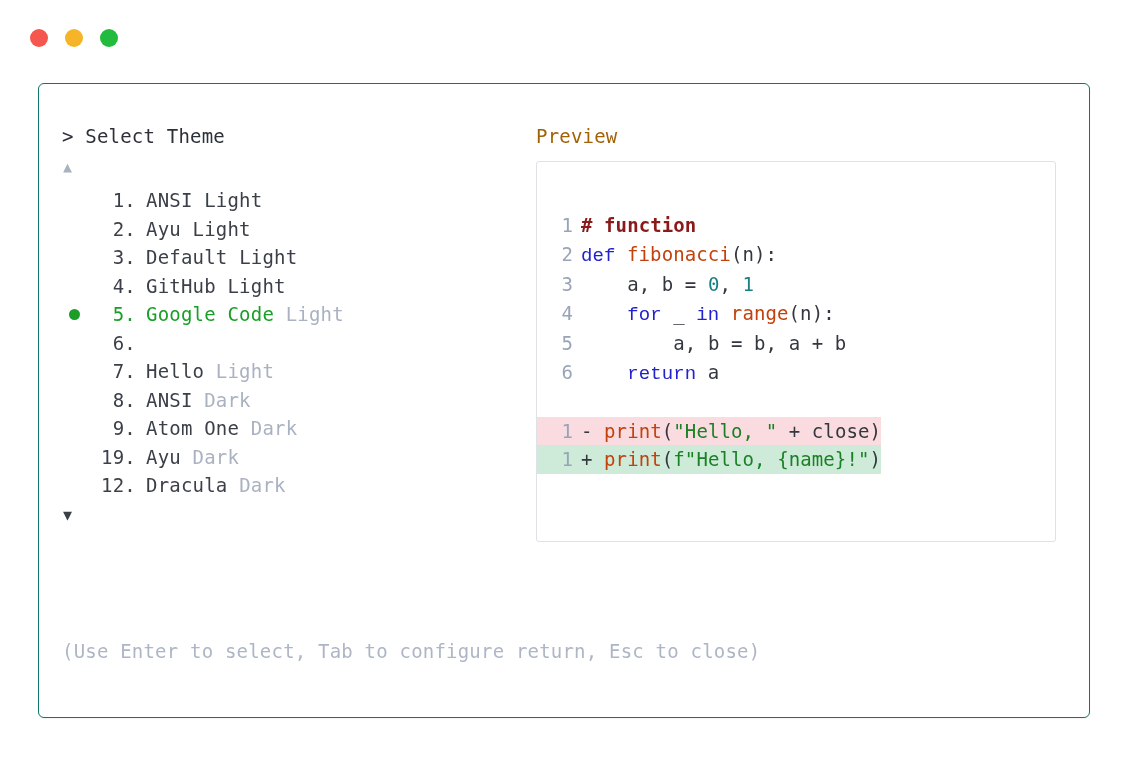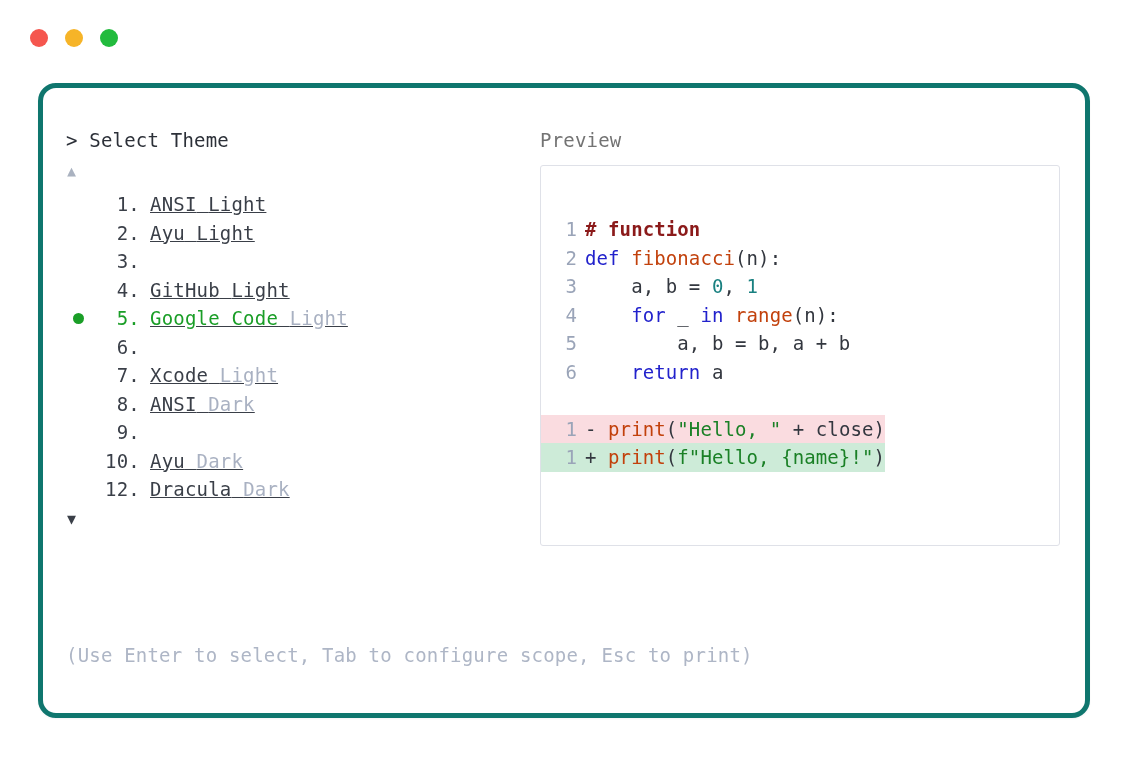--- a/index.html
+++ b/index.html
@@ -36,22 +36,22 @@
 
   
   .card {
     position: absolute;
     left: 38px;
     top: 83px;
     width: 1052px;
     height: 635px;
     box-sizing: border-box;
     background: #ffffff;
-    border: 5px solid #0f766e;
-    border-radius: 18px;
+    border: 1px solid #0f766e;
+    border-radius: 6px;
     box-shadow: 0 1px 2px rgba(16,24,40,0.05);
   }
 
   
   .cols {
     position: absolute;
     left: 0; top: 0; right: 0; bottom: 0;
   }
   .col-left {
     position: absolute;
@@ -71,21 +71,21 @@
     font-size: 19px;
     line-height: 26px;
     color: #2c3038;
     letter-spacing: 0.2px;
     white-space: pre;
   }
   .prompt-caret { color: #2c3038; }
   .preview-label {
     font-size: 19px;
     line-height: 26px;
-    color: #737373;
+    color: #a16207;
     letter-spacing: 0.2px;
   }
 
   
   .scroll-arrow {
     font-size: 15px;
     line-height: 22px;
     height: 24px;
     letter-spacing: 0.2px;
     padding-left: 1px;
@@ -123,21 +123,20 @@
   }
   .num-cell {
     width: 42px;
     flex: 0 0 42px;
     text-align: right;
     color: #3a3f48;
   }
   .name-cell {
     padding-left: 10px;
     color: #3a3f48;
-    text-decoration: underline;
   }
   .theme-row.selected .num-cell,
   .theme-row.selected .name-cell .base { color: #1a9e27; }
   .variant-muted { color: #a9b1c2; }
   .variant-dark  { color: #3a3f48; }
 
   
   .hint {
     position: absolute;
     left: 23px;
@@ -190,21 +189,21 @@
   .diff-row {
     width: fit-content;
   }
   .diff-del { background: #fadce0; }
   .diff-add { background: #cdebd8; }
   .diff-row .code-text { padding-left: 8px; }
   .diff-marker { color: #33373f; }
 
   
   .tok-comment  { color: #8b1a1a; font-weight: bold; }
-  .tok-keyword  { color: #2222cc; }
+  .tok-keyword  { color: #2222cc; font-family: Liberation Mono, monospace; }
   .tok-func     { color: #c2410c; }
   .tok-number   { color: #198080; }
   .tok-string   { color: #1a8026; }
   .tok-plain    { color: #33373f; }
 </style>
 </head>
 <body>
 
 <div class="titlebar">
   <span class="dot dot-close"></span>
@@ -216,28 +215,28 @@
   <div class="cols">
 
     <div class="col-left">
       <div class="prompt-line"><span class="prompt-caret">&gt;</span><span> </span><span>Select Theme</span></div>
 
       <div class="scroll-arrow up">▲</div>
 
       <div class="theme-list">
           <div class="theme-row"><span class="bullet-cell"></span><span class="num-cell">1.</span><span class="name-cell"><span class="base">ANSI</span><span> </span><span class="variant-dark">Light</span></span></div>
           <div class="theme-row"><span class="bullet-cell"></span><span class="num-cell">2.</span><span class="name-cell"><span class="base">Ayu</span><span> </span><span class="variant-dark">Light</span></span></div>
-          <div class="theme-row"><span class="bullet-cell"></span><span class="num-cell">3.</span></div>
+          <div class="theme-row"><span class="bullet-cell"></span><span class="num-cell">3.</span><span class="name-cell"><span class="base">Default</span><span> </span><span class="variant-dark">Light</span></span></div>
           <div class="theme-row"><span class="bullet-cell"></span><span class="num-cell">4.</span><span class="name-cell"><span class="base">GitHub</span><span> </span><span class="variant-dark">Light</span></span></div>
           <div class="theme-row selected"><span class="bullet-cell"><span class="bullet"></span></span><span class="num-cell">5.</span><span class="name-cell"><span class="base">Google Code</span><span> </span><span class="variant-muted">Light</span></span></div>
           <div class="theme-row"><span class="bullet-cell"></span><span class="num-cell">6.</span></div>
-          <div class="theme-row"><span class="bullet-cell"></span><span class="num-cell">7.</span><span class="name-cell"><span class="base">Xcode</span><span> </span><span class="variant-muted">Light</span></span></div>
+          <div class="theme-row"><span class="bullet-cell"></span><span class="num-cell">7.</span><span class="name-cell"><span class="base">Hello</span><span> </span><span class="variant-muted">Light</span></span></div>
           <div class="theme-row"><span class="bullet-cell"></span><span class="num-cell">8.</span><span class="name-cell"><span class="base">ANSI</span><span> </span><span class="variant-muted">Dark</span></span></div>
-          <div class="theme-row"><span class="bullet-cell"></span><span class="num-cell">9.</span></div>
-          <div class="theme-row"><span class="bullet-cell"></span><span class="num-cell">10.</span><span class="name-cell"><span class="base">Ayu</span><span> </span><span class="variant-muted">Dark</span></span></div>
+          <div class="theme-row"><span class="bullet-cell"></span><span class="num-cell">9.</span><span class="name-cell"><span class="base">Atom One</span><span> </span><span class="variant-muted">Dark</span></span></div>
+          <div class="theme-row"><span class="bullet-cell"></span><span class="num-cell">19.</span><span class="name-cell"><span class="base">Ayu</span><span> </span><span class="variant-muted">Dark</span></span></div>
           <div class="theme-row"><span class="bullet-cell"></span><span class="num-cell">12.</span><span class="name-cell"><span class="base">Dracula</span><span> </span><span class="variant-muted">Dark</span></span></div>
         </div>
 
       <div class="scroll-arrow down">▼</div>
     </div>
 
     <div class="col-right">
       <div class="preview-label">Preview</div>
 
       <div class="preview-panel">
@@ -250,14 +249,14 @@
             <div class="code-line"><span class="ln">6</span><span class="code-text"><span class="tok-plain">    </span><span class="tok-keyword">return</span><span class="tok-plain"> a</span></span></div>
             <div class="code-line blank"></div>
             <div class="code-line diff-row diff-del"><span class="ln">1</span><span class="code-text"><span class="diff-marker">- </span><span class="tok-func">print</span><span class="tok-plain">(</span><span class="tok-string">"Hello, "</span><span class="tok-plain"> + close)</span></span></div>
             <div class="code-line diff-row diff-add"><span class="ln">1</span><span class="code-text"><span class="diff-marker">+ </span><span class="tok-func">print</span><span class="tok-plain">(</span><span class="tok-string">f"Hello, {name}!"</span><span class="tok-plain">)</span></span></div>
           </div>
       </div>
     </div>
 
   </div>
 
-  <div class="hint">(Use Enter to select, Tab to configure scope, Esc to print)</div>
+  <div class="hint">(Use Enter to select, Tab to configure return, Esc to close)</div>
 </div>
 
 </body></html>

